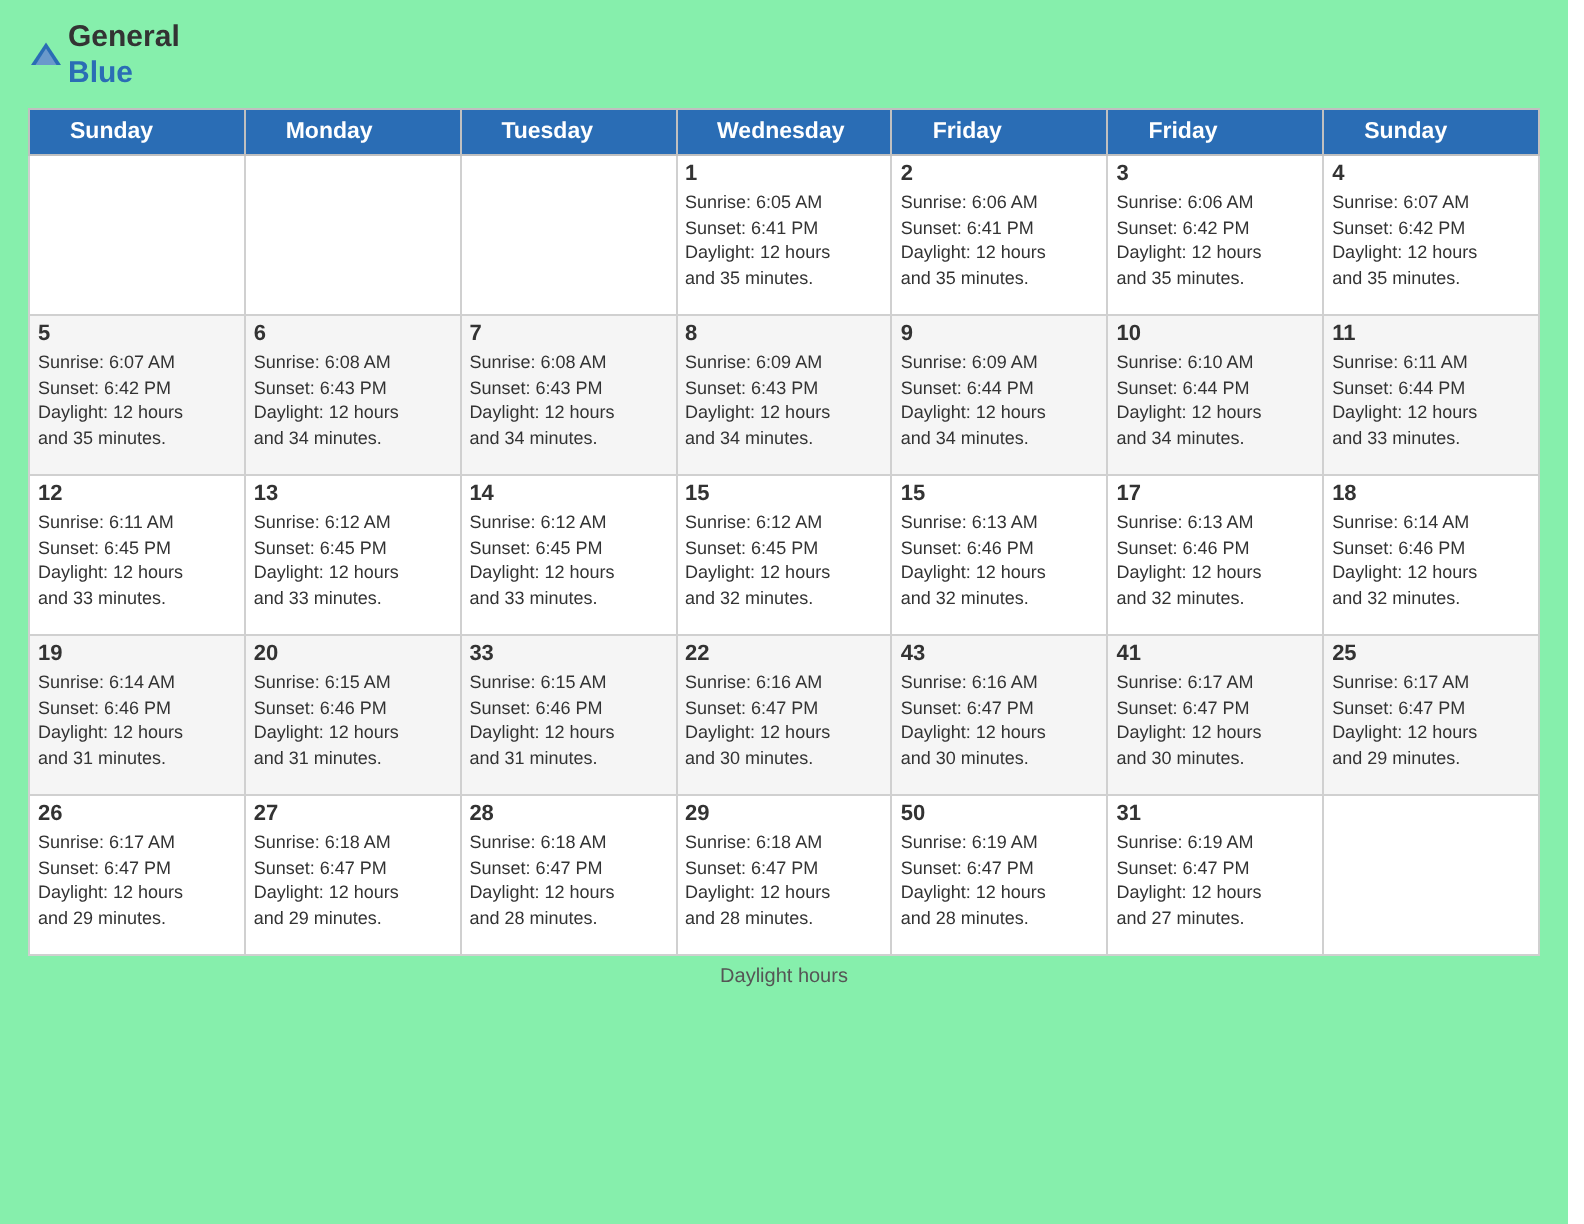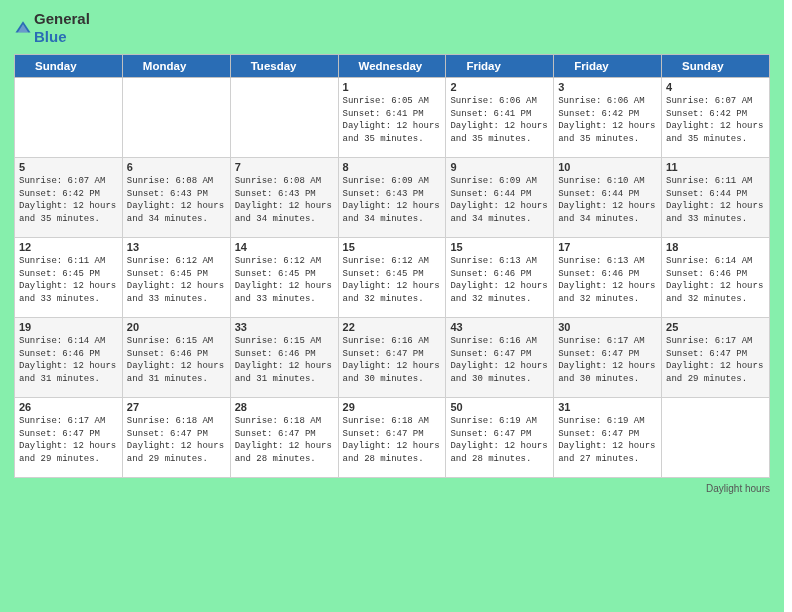--- a/index.html
+++ b/index.html
@@ -83,30 +83,29 @@
     .day-number {
       font-size: 11px;
       font-weight: bold;
       display: block;
       margin-bottom: 2px;
     }
     .day-info {
       font-size: 9px;
       line-height: 1.4;
       color: #333;
-      font-family: Liberation Mono, monospace;
     }
     .empty-cell {
       background: #fff !important;
     }
     .footer {
       margin-top: 5px;
       font-size: 10px;
       color: #555;
-      text-align: right;
+      text-align: center;
     }
   </style>
 </head>
 <body>
 
 <div class="page">
   <div class="header">
     <div class="logo">
       <svg class="logo-icon" viewBox="0 0 24 24">
         <polygon points="12,3 22,18 2,18" fill="#2a6db5"></polygon>
@@ -299,21 +298,21 @@
 and 30 minutes.</div>
           </td>
           <td>
             <span class="day-number">43</span>
             <div class="day-info" style="white-space: pre-line;">Sunrise: 6:16 AM
 Sunset: 6:47 PM
 Daylight: 12 hours
 and 30 minutes.</div>
           </td>
           <td>
-            <span class="day-number">30</span>
+            <span class="day-number">41</span>
             <div class="day-info" style="white-space: pre-line;">Sunrise: 6:17 AM
 Sunset: 6:47 PM
 Daylight: 12 hours
 and 30 minutes.</div>
           </td>
           <td>
             <span class="day-number">25</span>
             <div class="day-info" style="white-space: pre-line;">Sunrise: 6:17 AM
 Sunset: 6:47 PM
 Daylight: 12 hours

